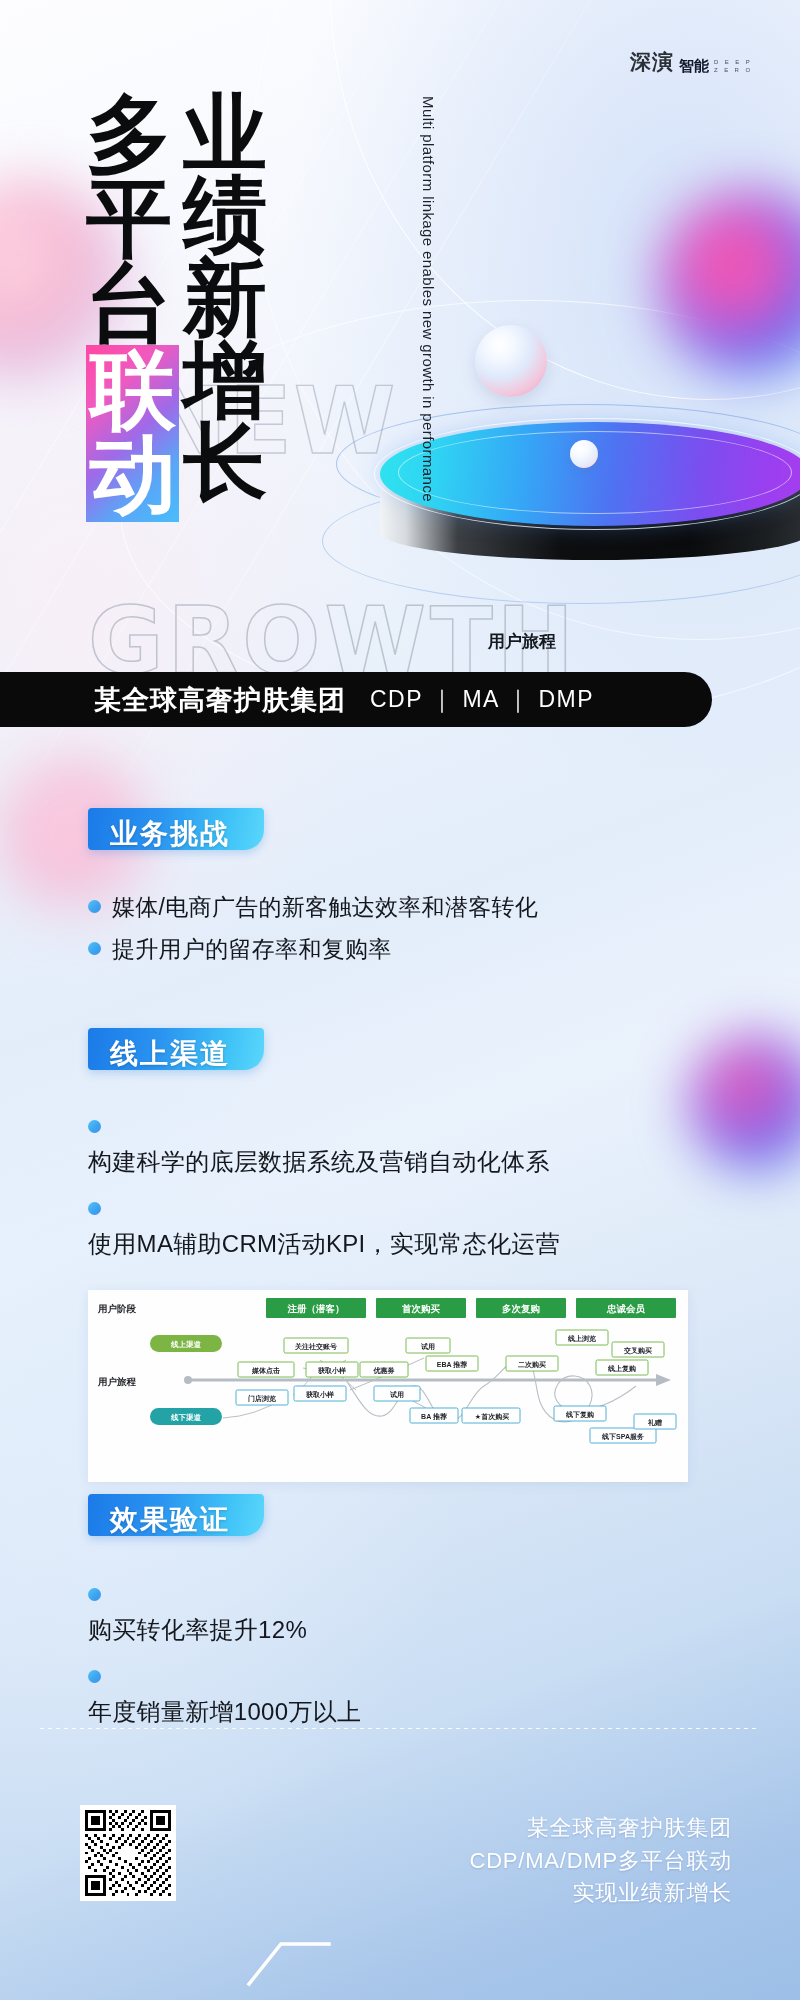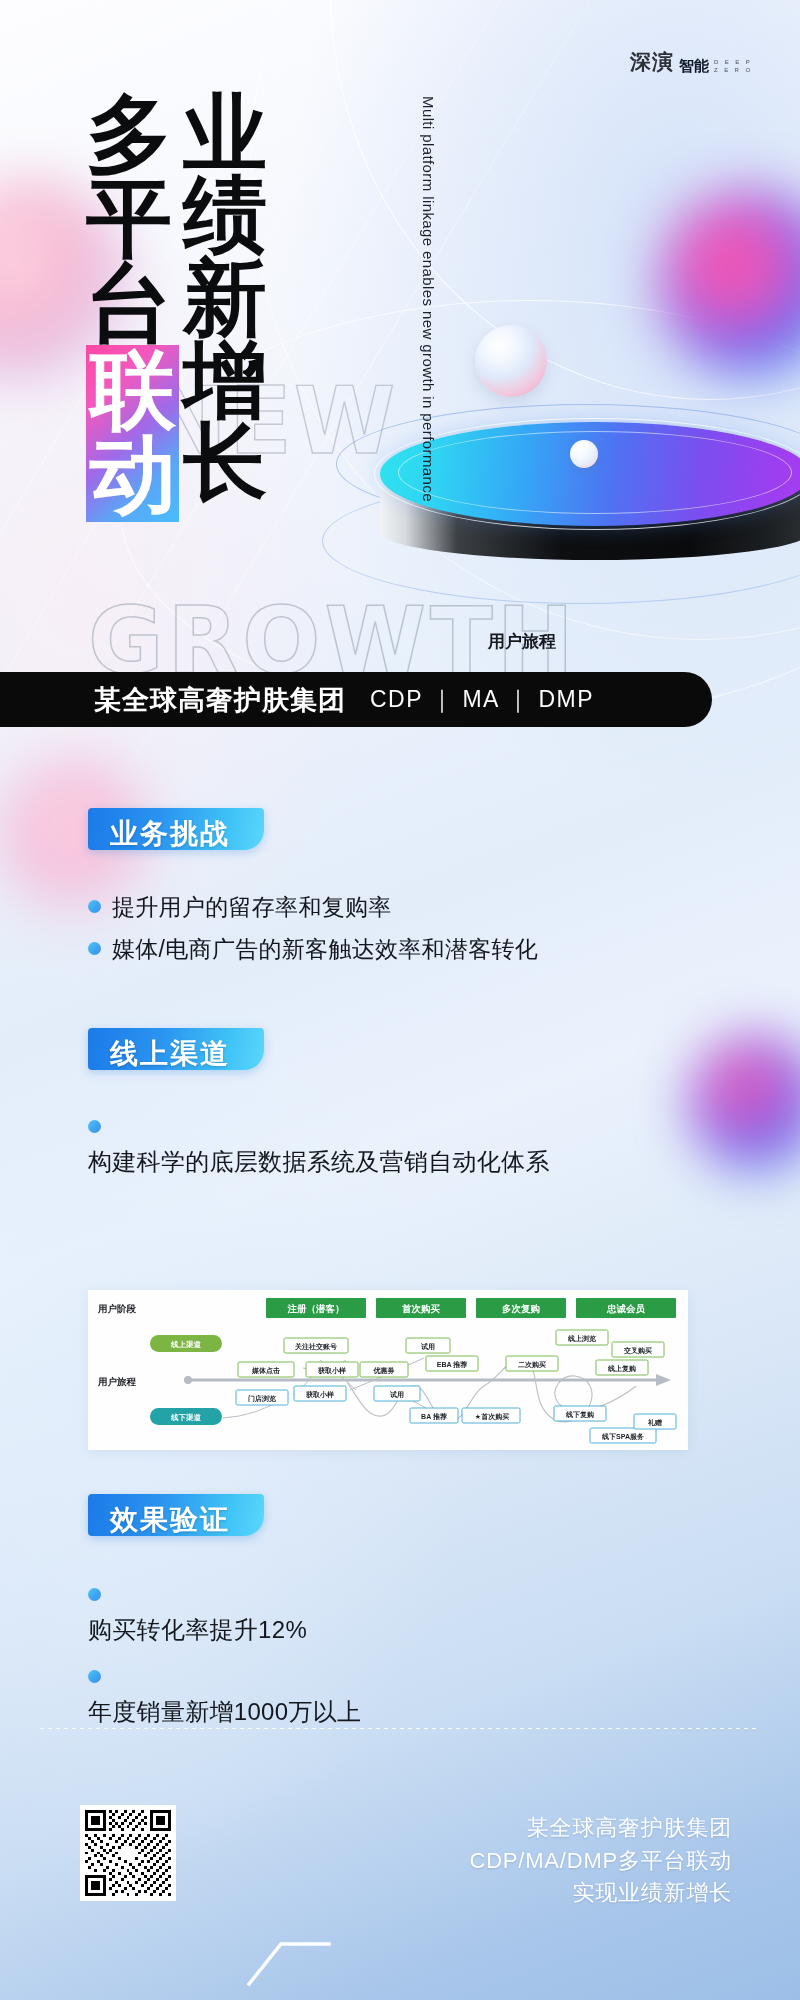--- a/index.html
+++ b/index.html
@@ -138,21 +138,21 @@
   .bullets{ position:absolute; }
   .bul{ display:flex; align-items:flex-start; gap:11px; margin-bottom:7px; }
   .dot{ width:13px; height:13px; border-radius:50%; margin-top:10px; flex:none;
         background:linear-gradient(135deg,#55c3f7 0%,#3da5f0 55%,#3f8fe8 100%); }
   .bul p{ font-size:23px; line-height:1.5; color:#14181e; letter-spacing:.3px; }
   .bullets.wide .bul p{ font-size:24px; }
   .bullets.wide .bul{ margin-bottom:12px;flex-direction:column; }
 
   
   .journey{
-    position:absolute; left:88px; top:1290px; width:600px; height:160px;
+    position:absolute; left:88px; top:1290px; width:600px; height:192px;
     background:#fefefe; box-shadow:0 2px 10px rgba(120,150,190,.16);
   }
   .jsvg{ position:absolute; inset:0; }
   .axis-lbl{ font-size:9.5px; font-weight:700; fill:#1c1f24; }
   .stage-box{ fill:#2a9c45; }
   .stage-txt{ font-size:9.5px; font-weight:700; fill:#ffffff; }
   .chan-txt{ font-size:7.5px; font-weight:700; fill:#ffffff; }
   .node-g rect{ fill:#ffffff; stroke:#6cb33f; stroke-width:.9; }
   .node-b rect{ fill:#ffffff; stroke:#3aa7d4; stroke-width:.9; }
   .node-t{ font-size:7px; font-weight:700; fill:#1d2228; }
@@ -246,35 +246,39 @@
   <div class="banner-cn">某全球高奢护肤集团</div>
   <div class="banner-en">CDP ｜ MA ｜ DMP</div>
 </div>
 
 <div class="sec-head" style="left:88px; top:808px;">
   <span>业务挑战</span>
 </div>
 <div class="bullets" style="left:88px; top:890px; width:600px;">
   <div class="bul">
     <div class="dot"></div>
-    <p>提升用户的留存率和复购率</p>
+    <p>媒体/电商广告的新客触达效率和潜客转化</p>
   </div>
   <div class="bul">
     <div class="dot"></div>
-    <p>媒体/电商广告的新客触达效率和潜客转化</p>
+    <p>提升用户的留存率和复购率</p>
   </div>
 </div>
 
 <div class="sec-head" style="left:88px; top:1028px;">
   <span>线上渠道</span>
 </div>
 <div class="bullets wide" style="left:88px; top:1110px; width:610px;">
   <div class="bul">
     <div class="dot"></div>
     <p>构建科学的底层数据系统及营销自动化体系</p>
+  </div>
+  <div class="bul">
+    <div class="dot"></div>
+    <p>使用MA辅助CRM活动KPI，实现常态化运营</p>
   </div>
 </div>
 
 <div class="journey">
   <svg class="jsvg" viewBox="0 0 600 160">
 
     <text class="axis-lbl" x="10" y="22">用户阶段</text>
     <text class="axis-lbl" x="10" y="95">用户旅程</text>
 
     <rect class="stage-box" x="178" y="8" width="100" height="20" rx="1"></rect>

